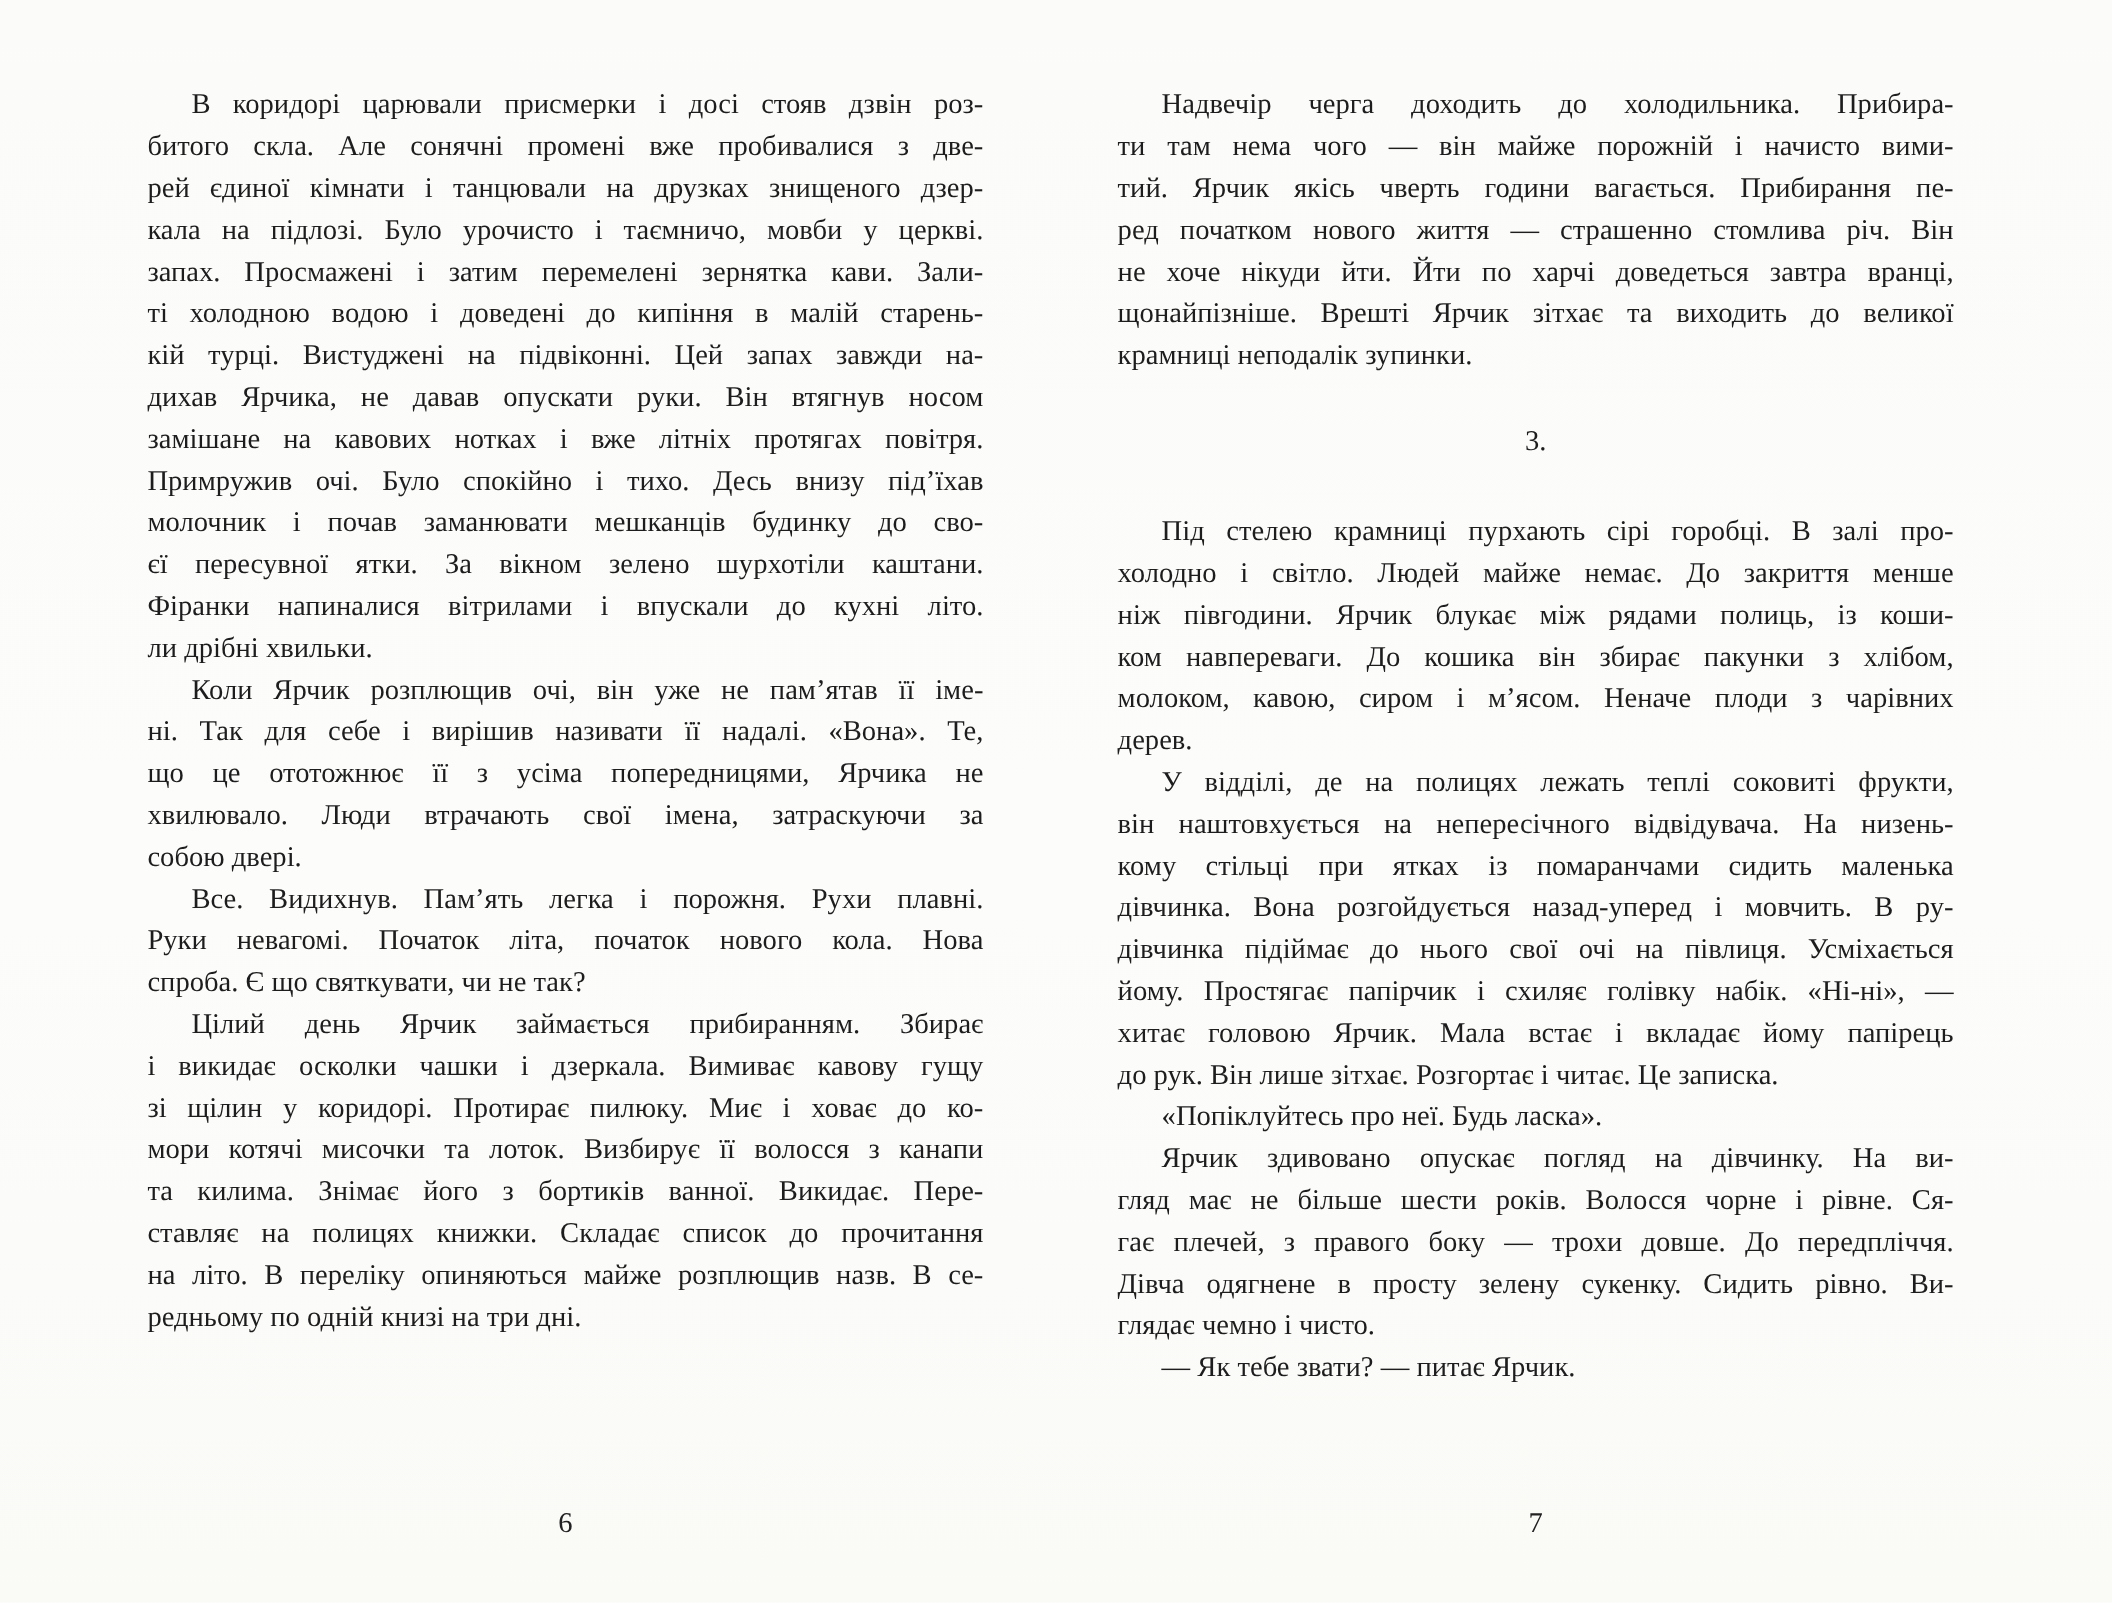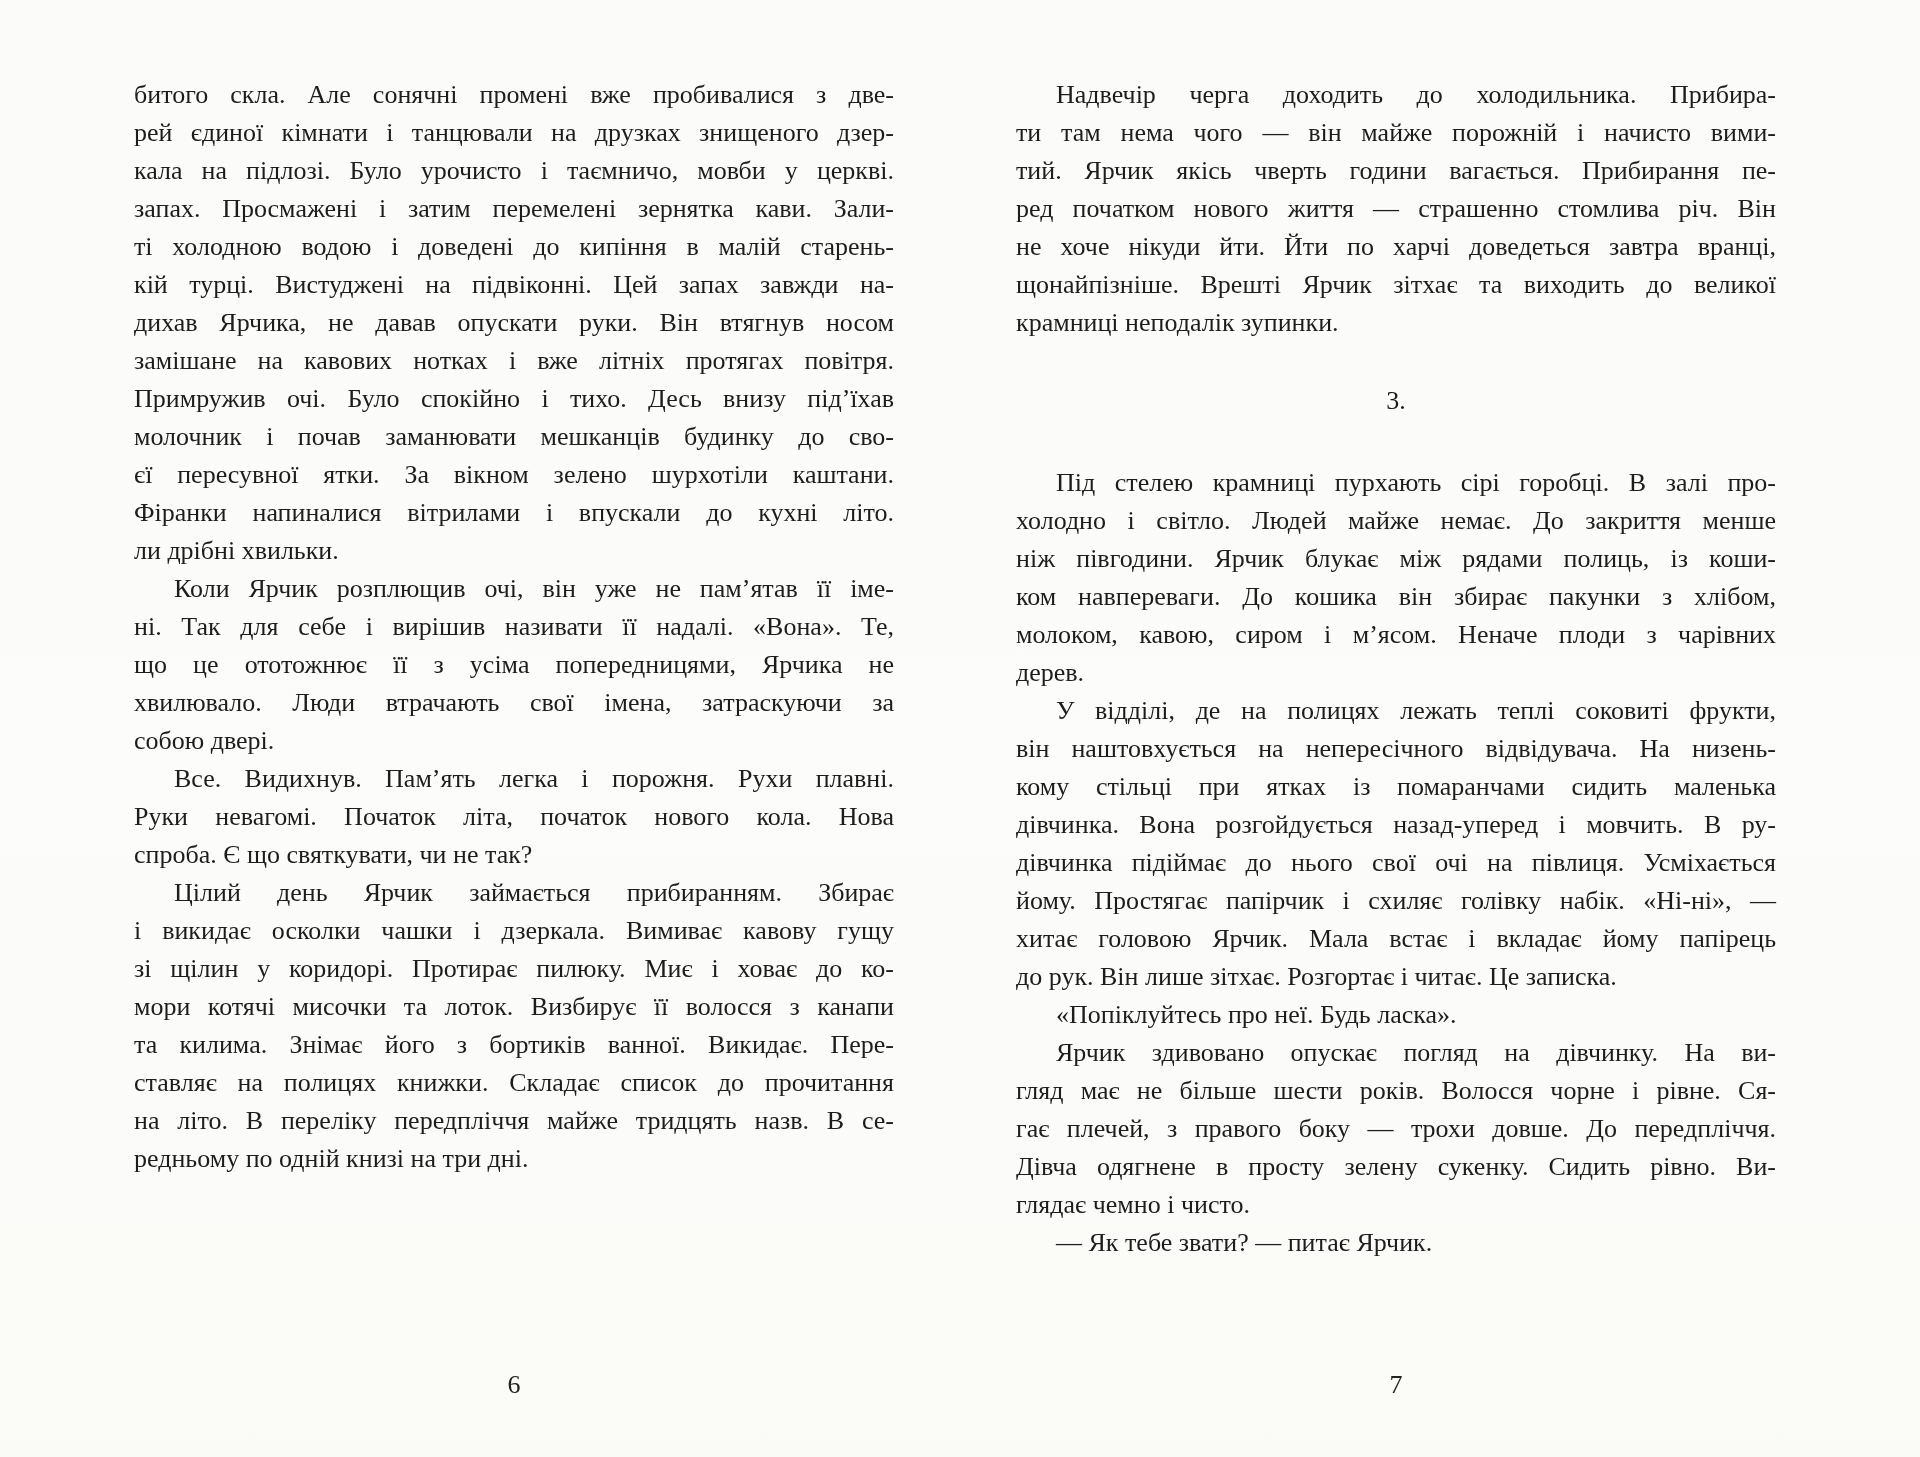--- a/index.html
+++ b/index.html
@@ -47,20 +47,21 @@
   }
   #left-page-number  { left: 134px; }
   #right-page-number { left: 1016px; }
 </style>
 </head>
 <body>
 
 <div id="spread">
 
   <div id="left-column" class="page-column">
+      <div class="line first">В коридорі царювали присмерки і досі стояв дзвін роз-</div>
       <div class="line">битого скла. Але сонячні промені вже пробивалися з две-</div>
       <div class="line">рей єдиної кімнати і танцювали на друзках знищеного дзер-</div>
       <div class="line">кала на підлозі. Було урочисто і таємничо, мовби у церкві.</div>
       <div class="line">запах. Просмажені і затим перемелені зернятка кави. Зали-</div>
       <div class="line">ті холодною водою і доведені до кипіння в малій старень-</div>
       <div class="line">кій турці. Вистуджені на підвіконні. Цей запах завжди на-</div>
       <div class="line">дихав Ярчика, не давав опускати руки. Він втягнув носом</div>
       <div class="line">замішане на кавових нотках і вже літніх протягах повітря.</div>
       <div class="line">Примружив очі. Було спокійно і тихо. Десь внизу під’їхав</div>
       <div class="line">молочник і почав заманювати мешканців будинку до сво-</div>
@@ -74,21 +75,21 @@
       <div class="line last">собою двері.</div>
       <div class="line first">Все. Видихнув. Пам’ять легка і порожня. Рухи плавні.</div>
       <div class="line">Руки невагомі. Початок літа, початок нового кола. Нова</div>
       <div class="line last">спроба. Є що святкувати, чи не так?</div>
       <div class="line first">Цілий день Ярчик займається прибиранням. Збирає</div>
       <div class="line">і викидає осколки чашки і дзеркала. Вимиває кавову гущу</div>
       <div class="line">зі щілин у коридорі. Протирає пилюку. Миє і ховає до ко-</div>
       <div class="line">мори котячі мисочки та лоток. Визбирує її волосся з канапи</div>
       <div class="line">та килима. Знімає його з бортиків ванної. Викидає. Пере-</div>
       <div class="line">ставляє на полицях книжки. Складає список до прочитання</div>
-      <div class="line">на літо. В переліку передпліччя майже тридцять назв. В се-</div>
+      <div class="line">на літо. В переліку опиняються майже розплющив назв. В се-</div>
       <div class="line last">редньому по одній книзі на три дні.</div>
     </div>
 
   <div id="right-column" class="page-column">
       <div class="line first">Надвечір черга доходить до холодильника. Прибира-</div>
       <div class="line">ти там нема чого — він майже порожній і начисто вими-</div>
       <div class="line">тий. Ярчик якісь чверть години вагається. Прибирання пе-</div>
       <div class="line">ред початком нового життя — страшенно стомлива річ. Він</div>
       <div class="line">не хоче нікуди йти. Йти по харчі доведеться завтра вранці,</div>
       <div class="line">щонайпізніше. Врешті Ярчик зітхає та виходить до великої</div>

